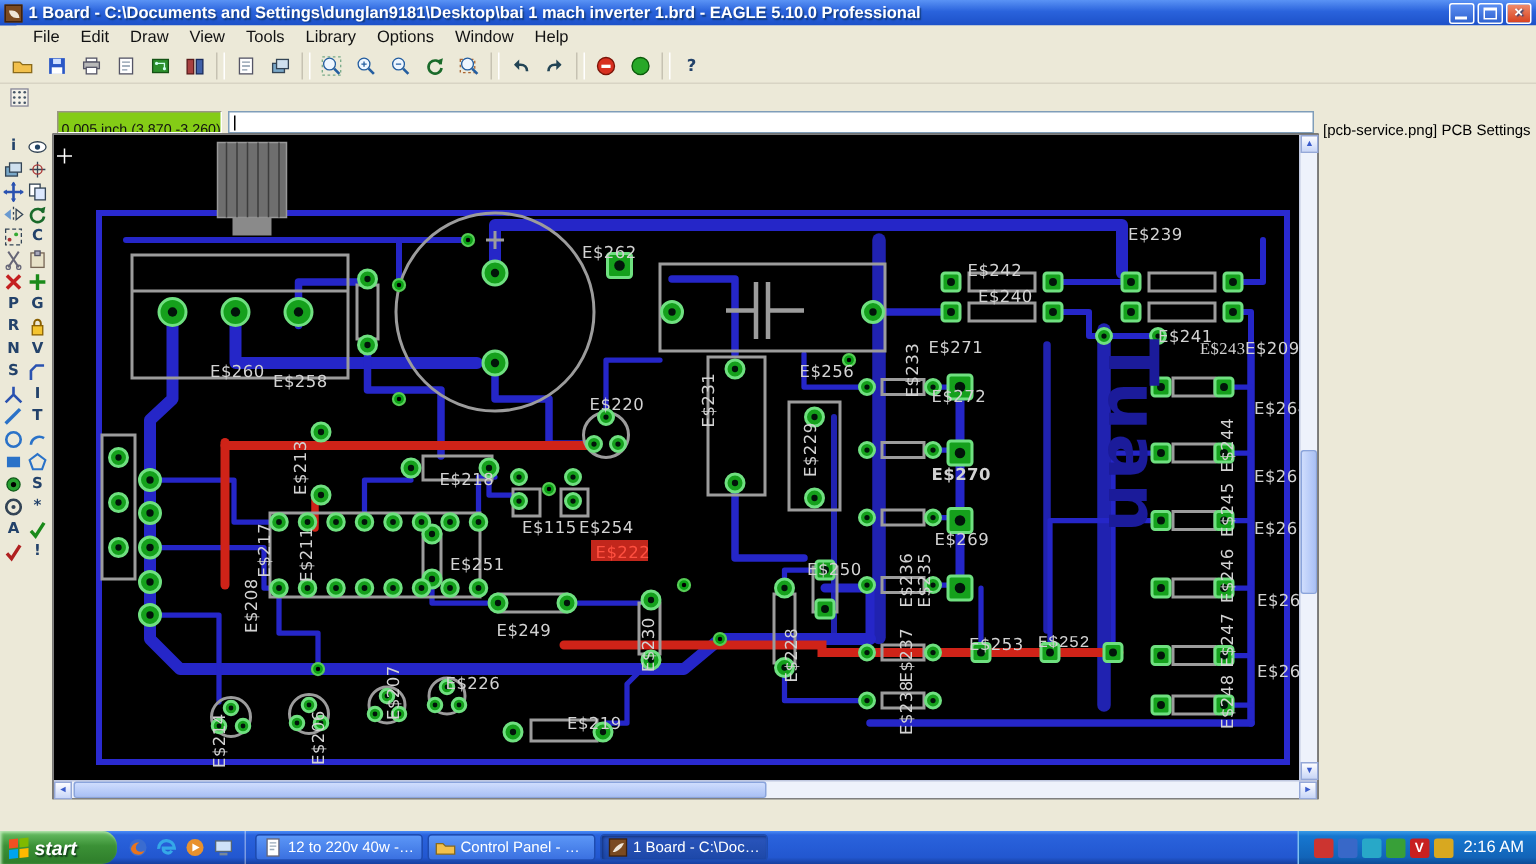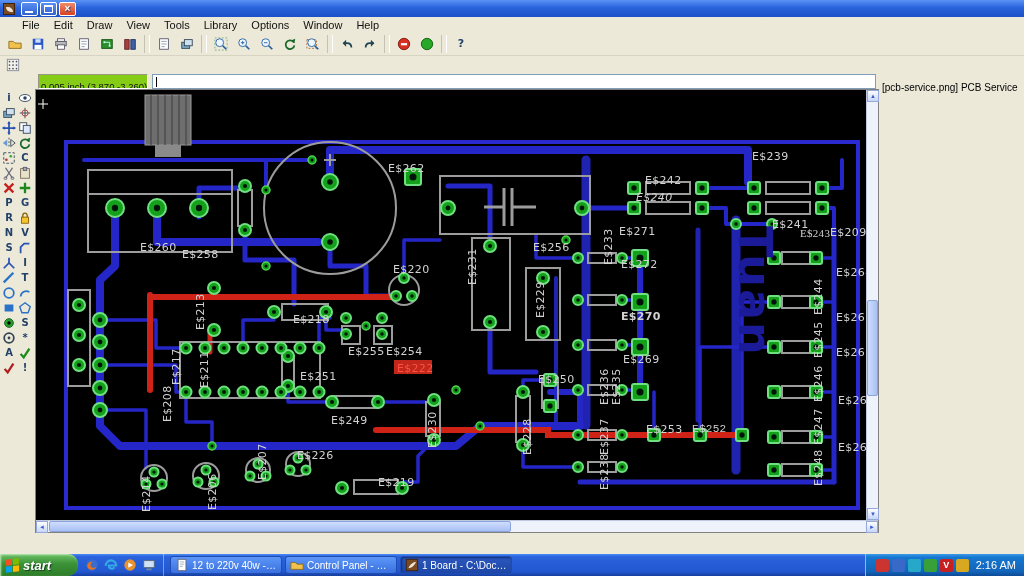--- a/index.html
+++ b/index.html
@@ -91,20 +91,21 @@
     background:linear-gradient(180deg,#3a9ce8 0%,#1677d0 15%,#1264b8 80%,#0d4a96 100%); border-left:1px solid #7fc0f0; flex:none; }
   .trayicon { width:13px; height:13px; border-radius:2px; color:#fff; font-size:9px; font-weight:bold;
     display:inline-flex; align-items:center; justify-content:center; }
   .clock { color:#fff; font-size:11px; padding-left:4px; white-space:nowrap; }
 </style>
 </head>
 <body>
 
 <div class="titlebar">
   <span class="app-icon"></span>
+  <span class="title-text">1 Board - C:\Documents and Settings\dunglan9181\Desktop\bai 1 mach inverter 1.brd - EAGLE 5.10.0 Professional</span>
   <span class="win-btn">
       <span class="g-min"></span>
     </span>
   <span class="win-btn">
       <span class="g-max"></span>
     </span>
   <span class="win-btn close">×</span>
 </div>
 
 <div class="menubar" id="menubar">
@@ -258,21 +259,21 @@
 </div>
 
 <div class="cmdbar">
   <div class="coords">0.005 inch (3.870 -3.260)</div>
   <div class="cmdinput">
       <span class="caret"></span>
     </div>
 </div>
 
 <div class="linkspanel">
-  <div>[pcb-service.png] PCB Service</div>
+  <div>[pcb-service.png] PCB Settings</div>
 </div>
 
 <div class="palette" id="palette">
     <button class="pbtn">
       <span class="tglyph">i</span>
     </button>
     <button class="pbtn">
       <svg width="14" height="14" viewBox="0 0 16 16">
         <ellipse cx="8" cy="8" rx="6.5" ry="4" fill="#fff" stroke="#345"></ellipse>
         <circle cx="8" cy="8" r="2" fill="#246"></circle>
@@ -801,39 +802,39 @@
         <circle cx="230" cy="100" r="1.5" fill="#000"></circle>
         <circle cx="276" cy="70" r="4" fill="#0aa014" stroke="#5c5" stroke-width="1.5"></circle>
         <circle cx="276" cy="70" r="1.5" fill="#000"></circle>
       </g>
   </svg>
   <div id="board-labels">
     <span class="signature">Tuan</span>
   <span class="blabel" style="left: 352px; top: 72px;">E$262</span>
       <span class="blabel" style="left: 716px; top: 60px;">E$239</span>
       <span class="blabel" style="left: 609px; top: 84px;">E$242</span>
-      <span class="blabel" style="left: 600px; top: 101px; font-style: italic;">E$240</span>
+      <span class="blabel" style="left: 616px; top: 101px;">E$240</span>
       <span class="blabel" style="left: 736px; top: 128px;">E$241</span>
       <span class="blabel" style="left: 764px; top: 137px; font-family: Liberation Serif, serif;">E$243</span>
       <span class="blabel" style="left: 794px; top: 136px;">E$209</span>
       <span class="blabel" style="left: 104px; top: 151px;">E$260</span>
       <span class="blabel" style="left: 146px; top: 158px;">E$258</span>
       <span class="blabel" style="left: 497px; top: 151px;">E$256</span>
       <span class="blabel" style="left: 583px; top: 135px;">E$271</span>
       <span class="blabel vert" style="left: 566px; top: 175px;">E$233</span>
       <span class="blabel" style="left: 585px; top: 168px;">E$272</span>
       <span class="blabel" style="left: 800px; top: 176px;">E$264</span>
       <span class="blabel" style="left: 357px; top: 173px;">E$220</span>
       <span class="blabel vert" style="left: 430px; top: 195px;">E$231</span>
       <span class="blabel vert" style="left: 498px; top: 228px;">E$229</span>
       <span class="blabel vert" style="left: 158px; top: 240px;">E$213</span>
       <span class="blabel" style="left: 257px; top: 223px;">E$218</span>
       <span class="blabel" style="left: 585px; top: 220px; font-weight: bold;">E$270</span>
       <span class="blabel" style="left: 800px; top: 221px;">E$265</span>
-      <span class="blabel" style="left: 312px; top: 255px;">E$255</span>
+      <span class="blabel" style="left: 312px; top: 255px;">E$115</span>
       <span class="blabel" style="left: 350px; top: 255px;">E$254</span>
       <span class="blabel" style="left: 587px; top: 263px;">E$269</span>
       <span class="blabel" style="left: 800px; top: 256px;">E$266</span>
       <span class="blabel vert" style="left: 134px; top: 295px;">E$217</span>
       <span class="blabel vert" style="left: 162px; top: 298px;">E$211</span>
       <span class="blabel" style="left: 264px; top: 280px;">E$251</span>
       <span class="blabel redlab" style="left: 361px; top: 272px;">E$222</span>
       <span class="blabel" style="left: 502px; top: 283px;">E$250</span>
       <span class="blabel vert" style="left: 562px; top: 315px;">E$236</span>
       <span class="blabel vert" style="left: 574px; top: 315px;">E$235</span>

